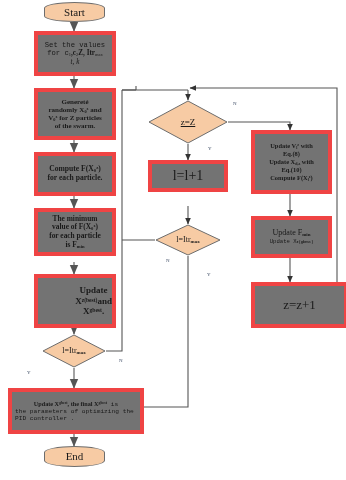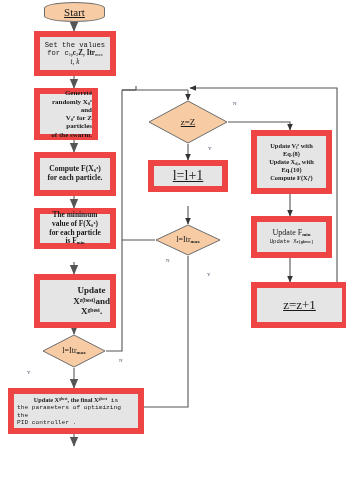--- a/index.html
+++ b/index.html
@@ -1,29 +1,29 @@
 <!DOCTYPE html>
 <html><head>
 <meta charset="utf-8">
 <style>
   html,body{margin:0;padding:0;background:#ffffff;}
   body{width:346px;height:480px;position:relative;overflow:hidden;
        font-family:"Liberation Serif",serif;color:#1a1a1a;}
   #chart{position:absolute;left:0;top:0;width:346px;height:480px;}
   .node{position:absolute;box-sizing:border-box;
-        background:#e5e5e5;border:6px solid #ef4444;
+        background:#737373;border:4px solid #ef4444;
         display:flex;align-items:center;justify-content:center;
         text-align:center;line-height:1.18;}
   .term{border-radius:50px/50%;background:#F7CBA4;border:1px solid #6d6d6d;
         font-family:"Liberation Serif",serif;}
   .proc{}
   .dia{background:transparent;border:none;}
   .dia .dlabel{position:relative;z-index:2;}
   .dia svg{position:absolute;left:0;top:0;}
-  .lbl{white-space:pre-wrap;text-decoration:underline;}
+  .lbl{white-space:pre-wrap;}
   sub{font-size:.62em;vertical-align:-.22em;}
   sup{font-size:.62em;vertical-align:.42em;}
   .yn{position:absolute;font-family:"Liberation Serif",serif;font-size:5px;
       color:#3b4a63;letter-spacing:0;}
   .mono{font-family:"Liberation Mono",monospace;}
 </style>
 </head>
 <body>
 
 <div id="chart">
@@ -85,21 +85,21 @@
   <div class="node proc" style="left:34px;top:31px;width:82px;height:45px;font-size:7.2px;">
     <div>
       <div class="mono">Set  the  values</div>
       <div>
         <span class="mono">for c</span><sub>1</sub><b>,c</b><sub>2</sub><b>Z, Itr</b><sub>max</sub>
       </div>
       <div style="font-style:italic">t, k</div>
     </div>
   </div>
 
-  <div class="node proc" style="left:34px;top:88px;width:64px;height:52px;font-size:7px;font-weight:bold;text-align:right;">
+  <div class="node proc" style="left:34px;top:88px;width:82px;height:52px;font-size:7px;font-weight:bold;">
     <div>
       <div>Genereté</div>
       <div>
         <span>randomly X</span><sub>0</sub><sup>z</sup><span> and</span>
       </div>
       <div>
         <span>V</span><sub>0</sub><sup>z</sup><span> for Z particles</span>
       </div>
       <div>of the swarm.</div>
     </div>
@@ -107,21 +107,21 @@
 
   <div class="node proc" style="left:34px;top:152px;width:82px;height:44px;font-size:7.6px;font-weight:bold;">
     <div>
       <div>
         <span>Compute F(X</span><sub>0</sub><sup>z</sup><span>)</span>
       </div>
       <div>for each particle.</div>
     </div>
   </div>
 
-  <div class="node proc" style="left:34px;top:208px;width:82px;height:41px;font-size:7.4px;font-weight:bold;">
+  <div class="node proc" style="left:34px;top:208px;width:82px;height:48px;font-size:7.4px;font-weight:bold;">
     <div>
       <div>The minimum</div>
       <div>
         <span>value of  F(X</span><sub>0</sub><sup>z</sup><span>)</span>
       </div>
       <div>for each particle</div>
       <div>
         <span>is F</span><sub>min</sub>
       </div>
     </div>
@@ -151,20 +151,23 @@
   <div class="node proc" style="left:8px;top:388px;width:136px;height:46px;font-size:6.2px;">
     <div style="width:100%;padding:0 3px;box-sizing:border-box;text-align:left;">
       <div style="text-align:center">
         <b>Update  X</b><b><sup>gbest</sup></b><b>, the final X</b><b><sup>gbest</sup></b><span class="mono">  is</span>
       </div>
       <div class="mono">the  parameters  of  optimizing  the</div>
       <div class="mono">PID controller .</div>
     </div>
   </div>
 
+  <div class="node term" style="left:44px;top:446px;width:61px;height:21px;font-size:11px;">
+    <span class="lbl">End</span>
+  </div>
 
   <div class="node dia" style="left:148px;top:100px;width:80px;height:44px;font-size:9px;text-decoration:underline;">
     <svg width="80" height="44">
       <polygon points="40,1 79,22 40,43 1,22" fill="#F7CBA4" stroke="#6d6d6d" stroke-width="1"></polygon>
     </svg>
     <span class="dlabel">z=Z</span>
   </div>
 
   <div class="node proc" style="left:148px;top:160px;width:80px;height:32px;font-size:14px;">
     <span class="lbl">l=l+1</span>

